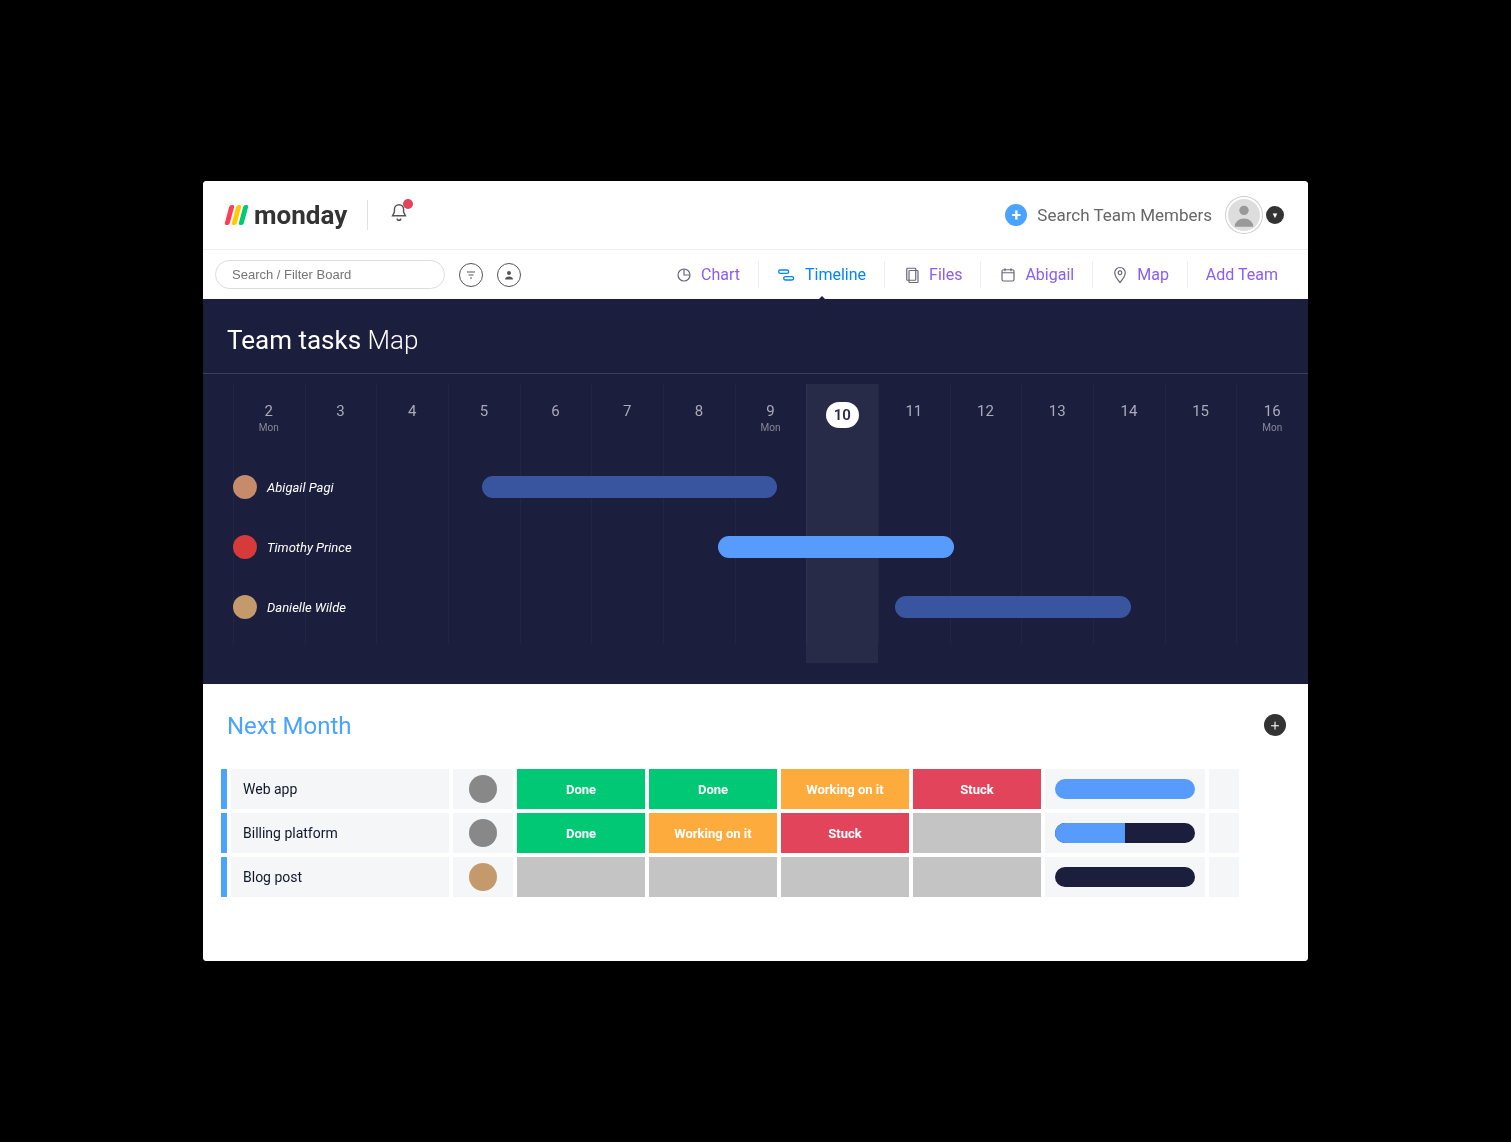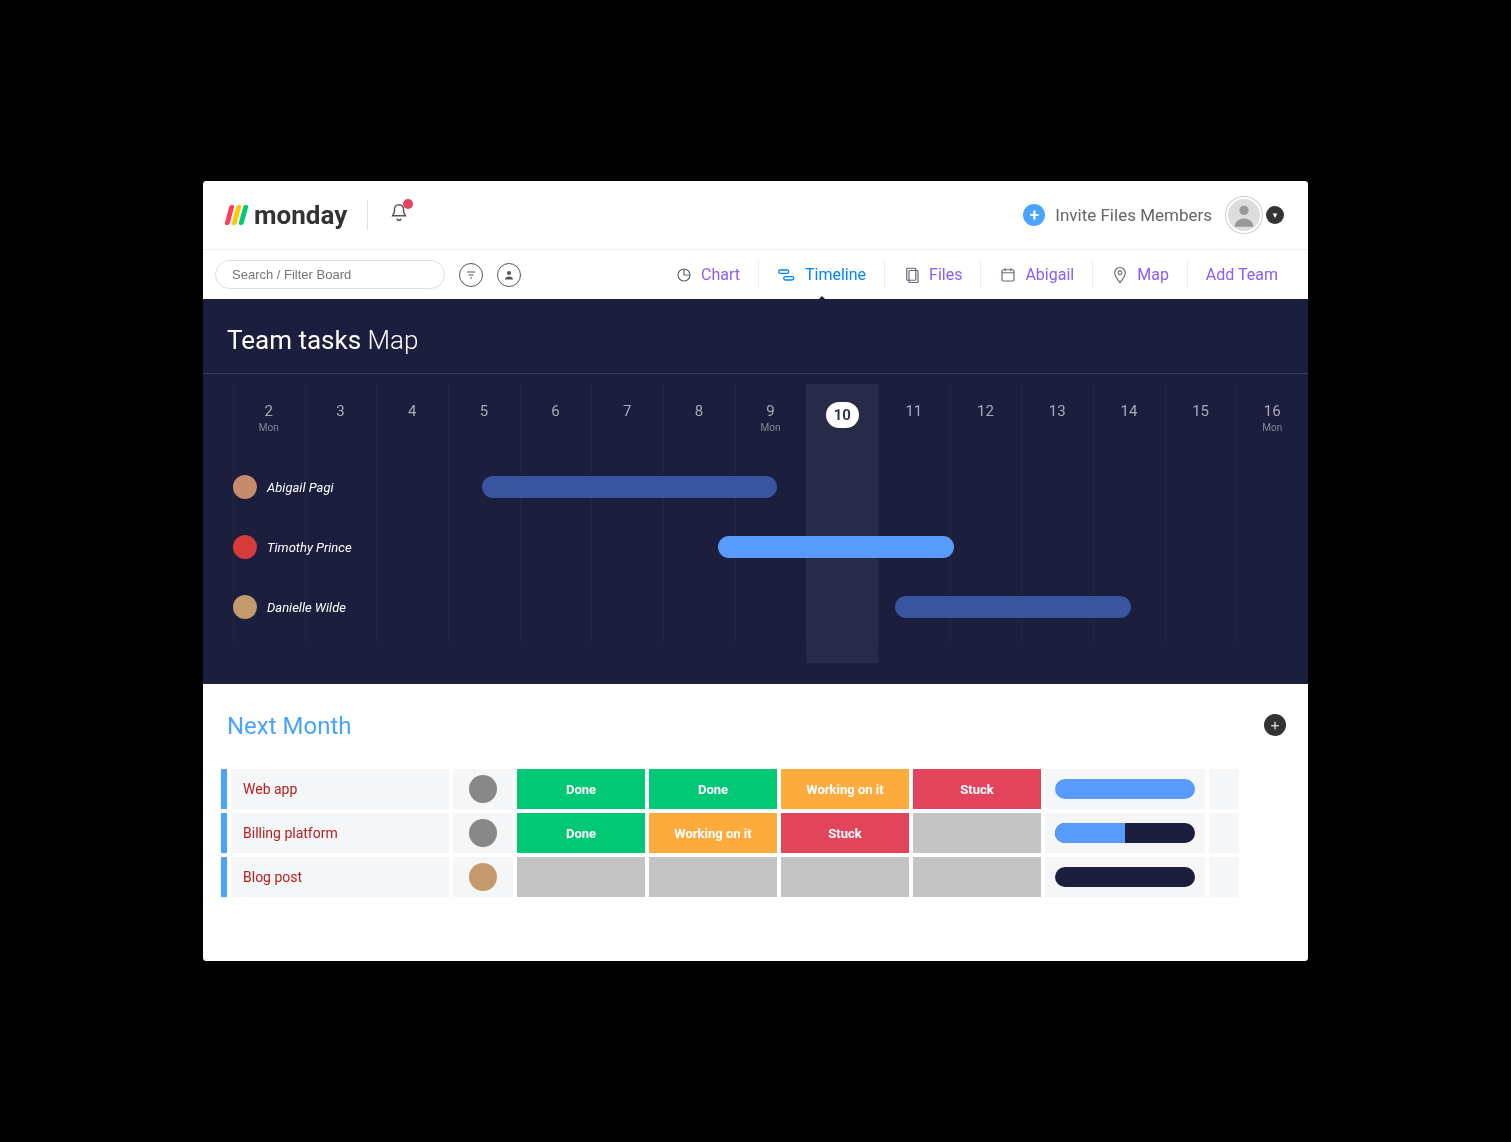--- a/index.html
+++ b/index.html
@@ -95,21 +95,21 @@
   .bar-track { position: relative; flex: 1; height: 22px; }
   .gantt-bar { position: absolute; height: 22px; border-radius: 11px; top: 0; }
 
   
   .board-section { padding: 28px 18px 60px; background:#fff; position:relative;}
   .group-title { color: #4aa3ff; font-size: 24px; font-weight: 400; margin-bottom: 29px; margin-left: 6px;}
   .add-round { position: absolute; top: 30px; right: 22px; width: 22px; height: 22px; border-radius: 50%; background: #333; color: #fff; display: flex; align-items: center; justify-content: center; font-size: 15px; cursor:pointer;}
   .board-table { width: 100%; }
   .board-row { display: flex; align-items: stretch; gap: 4px; margin-bottom: 4px; }
   .row-bar { width: 6px; background: #4aa3ff; }
-  .row-name { flex: 0 0 218px; background: #f5f6f8; display: flex; align-items: center; padding: 0 12px; font-size: 14px; color: #b91c1c; }
+  .row-name { flex: 0 0 218px; background: #f5f6f8; display: flex; align-items: center; padding: 0 12px; font-size: 14px; color: #0f172a; }
   .row-owner { flex: 0 0 60px; background: #f5f6f8; display: flex; align-items: center; justify-content: center; }
   .owner-av { width: 28px; height: 28px; border-radius: 50%; }
   .status-cell { flex: 0 0 128px; height: 40px; display: flex; align-items: center; justify-content: center; color: #fff; font-size: 13px; font-weight: 700; }
   .status-done { background: #00c875; }
   .status-working { background: #fdab3d; }
   .status-stuck { background: #e2445c; }
   .status-empty { background: #c4c4c4; }
   .progress-cell { flex: 0 0 160px; background: #f5f6f8; display: flex; align-items: center; padding: 0 10px; }
   .progress-bar { width: 100%; height: 20px; border-radius: 10px; background: #1b1e3c; overflow: hidden; position:relative;}
   .progress-fill { height: 100%; background: #579bfc; }
@@ -136,21 +136,21 @@
       <div class="bell-wrap">
         <svg width="22" height="22" viewBox="0 0 24 24">
             <path fill="none" stroke="#555" stroke-width="1.6" d="M12 3a5 5 0 0 0-5 5v3l-2 4h14l-2-4V8a5 5 0 0 0-5-5zM10 18a2 2 0 0 0 4 0"></path>
           </svg>
         <span class="bell-dot"></span>
       </div>
     </div>
     <div class="header-right">
       <div class="invite">
         <span class="plus-circle">+</span>
-        <span>Invite Files Members</span>
+        <span>Search Team Members</span>
       </div>
       <div class="avatar-menu">
         <span class="avatar-large">
           <svg viewBox="0 0 24 24" width="28" height="28" class="av-svg">
               <circle cx="12" cy="8" r="4"></circle>
               <path d="M4 22c0-4 4-7 8-7s8 3 8 7z"></path>
             </svg>
         </span>
         <span class="chevron-circle">▾</span>
       </div>

